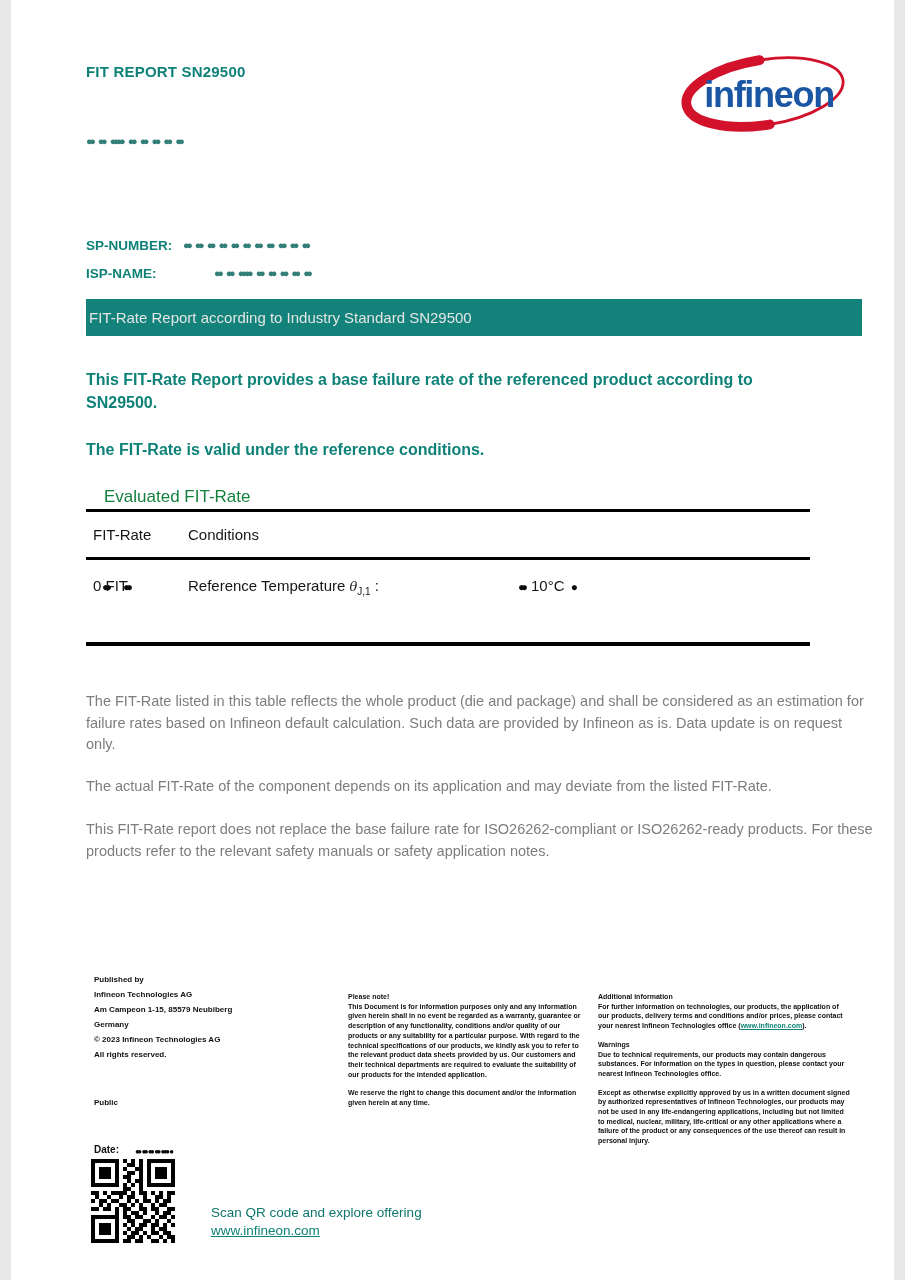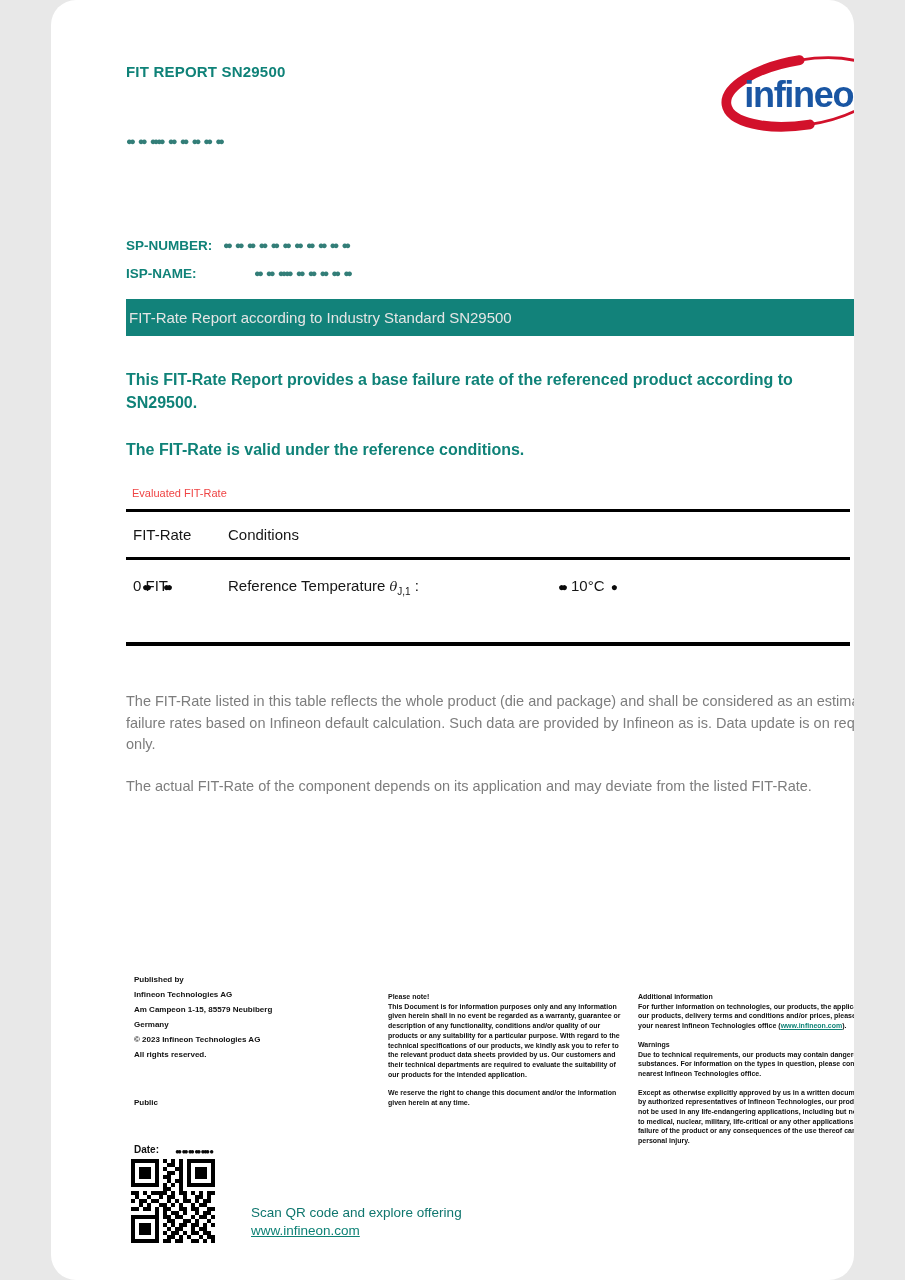--- a/index.html
+++ b/index.html
@@ -1,24 +1,23 @@
 <!DOCTYPE html>
 <html><head>
 <meta charset="utf-8">
 <style>
   * { margin:0; padding:0; box-sizing:border-box; }
   html,body { background:#e8e8e8; }
   .page {
     position:relative;
-    width:803px; height:1280px;
+    width:883px; height:1280px;
     background:#ffffff;
     font-family:"Liberation Sans", sans-serif;
     overflow:hidden;
     margin:0 auto;
-    border-radius:25px;
   }
   .abs { position:absolute; }
 
   
   .doc-title { left:75px; top:63px; font-size:15px; font-weight:bold; color:#0F8278; letter-spacing:.2px; }
   .logo-box { left:666px; top:50px; width:176px; height:88px; }
 
   
   .dots-teal {
     color:#337E78; font-size:11px; letter-spacing:-3.5px; word-spacing:6px;
@@ -38,21 +37,21 @@
     background:#12827A; color:#e5e5e5;
     font-size:15px; line-height:37px; padding-left:3px;
   }
 
   
   .teal-heading { left:75px; width:700px; font-size:16px; font-weight:bold; color:#0F8278; line-height:23px; }
   .h1 { top:368px; }
   .h2 { top:438px; }
 
   
-  .tbl-caption { left:81px; top:487px; font-size:11px; color:#ef4444; }
+  .tbl-caption { left:93px; top:487px; font-size:17px; color:#15803d; }
   .tbl-line { left:75px; width:724px; background:#000; }
   .line1 { top:509px; height:3px; }
   .line2 { top:557px; height:3px; }
   .line3 { top:642px; height:4px; }
   .tbl-colhead { top:526px; font-size:15px; color:#161616; }
   .tbl-cell { top:577px; font-size:15px; color:#161616; }
   .c1 { left:82px; } .c2 { left:177px; } .c3 { left:520px; }
 
   .theta { font-style:italic; font-family:"DejaVu Serif", serif; font-size:13px; }
   sub.cond-sub { font-size:10px;margin-top:30px; }
@@ -144,20 +143,21 @@
     <span class="redacted-wrap">
       <span>10°C</span>
       <span class="overlay dots-black temp-dots-l">●●</span>
       <span class="overlay dots-black temp-dots-r">●</span>
     </span>
   </div>
   <div class="abs tbl-line line3"></div>
 
   <div class="abs body-p p2">The actual FIT-Rate of the component depends on its application and may deviate from the listed FIT-Rate.</div>
   <div class="abs body-p p1">The FIT-Rate listed in this table reflects the whole product (die and package) and shall be considered as an estimation for failure rates based on Infineon default calculation. Such data are provided by Infineon as is. Data update is on request only.</div>
+  <div class="abs body-p p3">This FIT-Rate report does not replace the base failure rate for ISO26262-compliant or ISO26262-ready products. For these products refer to the relevant safety manuals or safety application notes.</div>
 
   <div class="abs foot-col foot1">
     <div>Published by</div>
     <div>Infineon Technologies AG</div>
     <div>Am Campeon 1-15, 85579 Neubiberg</div>
     <div>Germany</div>
     <div>© 2023 Infineon Technologies AG</div>
     <div>All rights reserved.</div>
   </div>
   <div class="abs foot-public">Public</div>

